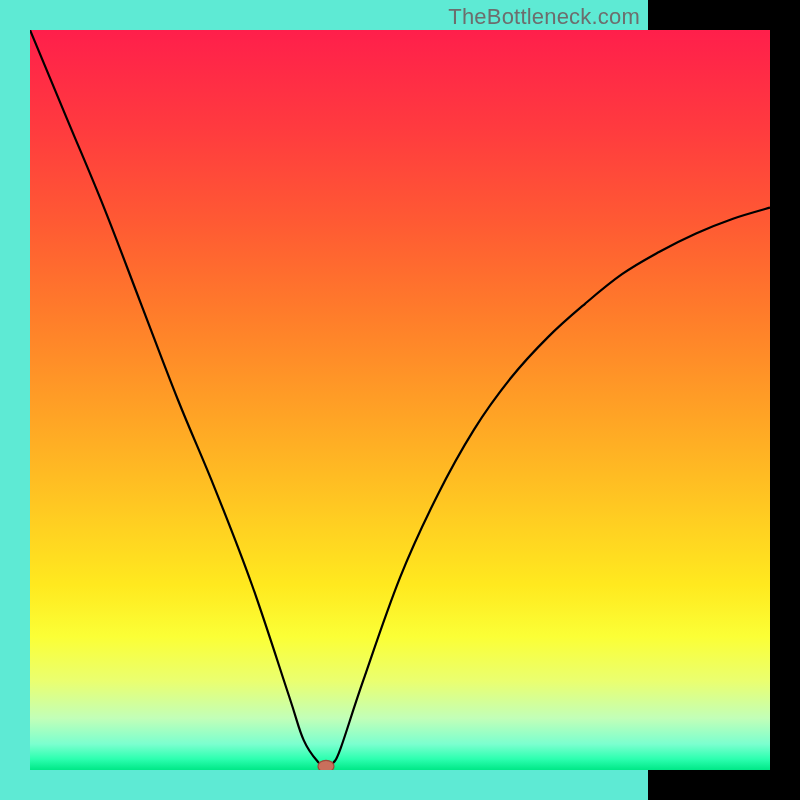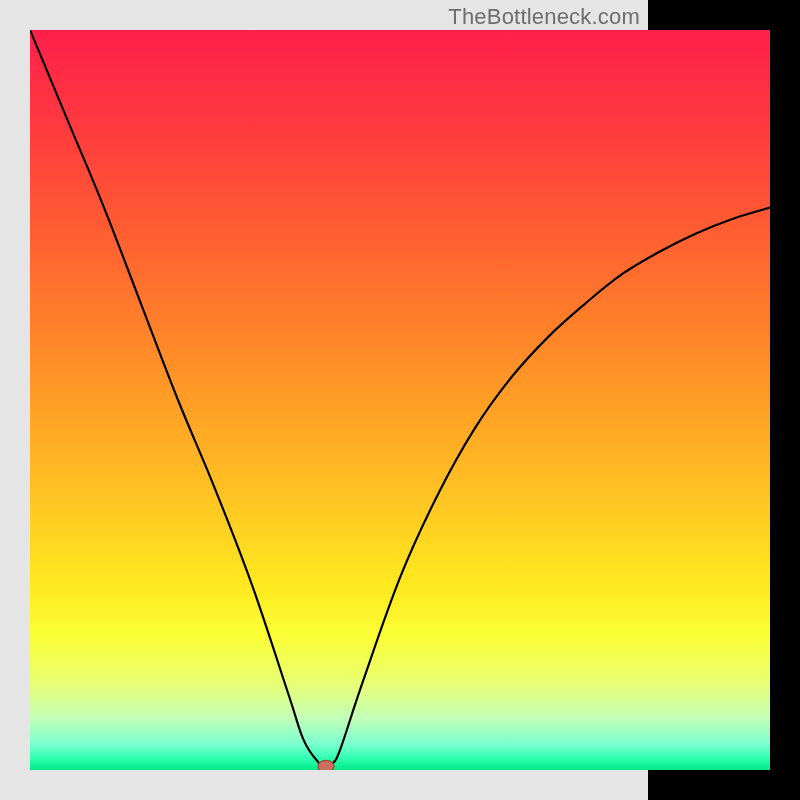--- a/index.html
+++ b/index.html
@@ -8,21 +8,21 @@
     width: 800px;
     height: 800px;
     background: #000;
     overflow: hidden;
     font-family: Arial, Helvetica, sans-serif;
   }
   .outer {
     position: relative;
     width: 648px;
     height: 800px;
-    background: #e5e5e5;
+    background: #5eead4;
   }
   .plot {
     position: absolute;
     left: 30px;
     top: 30px;
     width: 740px;
     height: 740px;
     overflow: hidden;
   }
   .plot svg {

